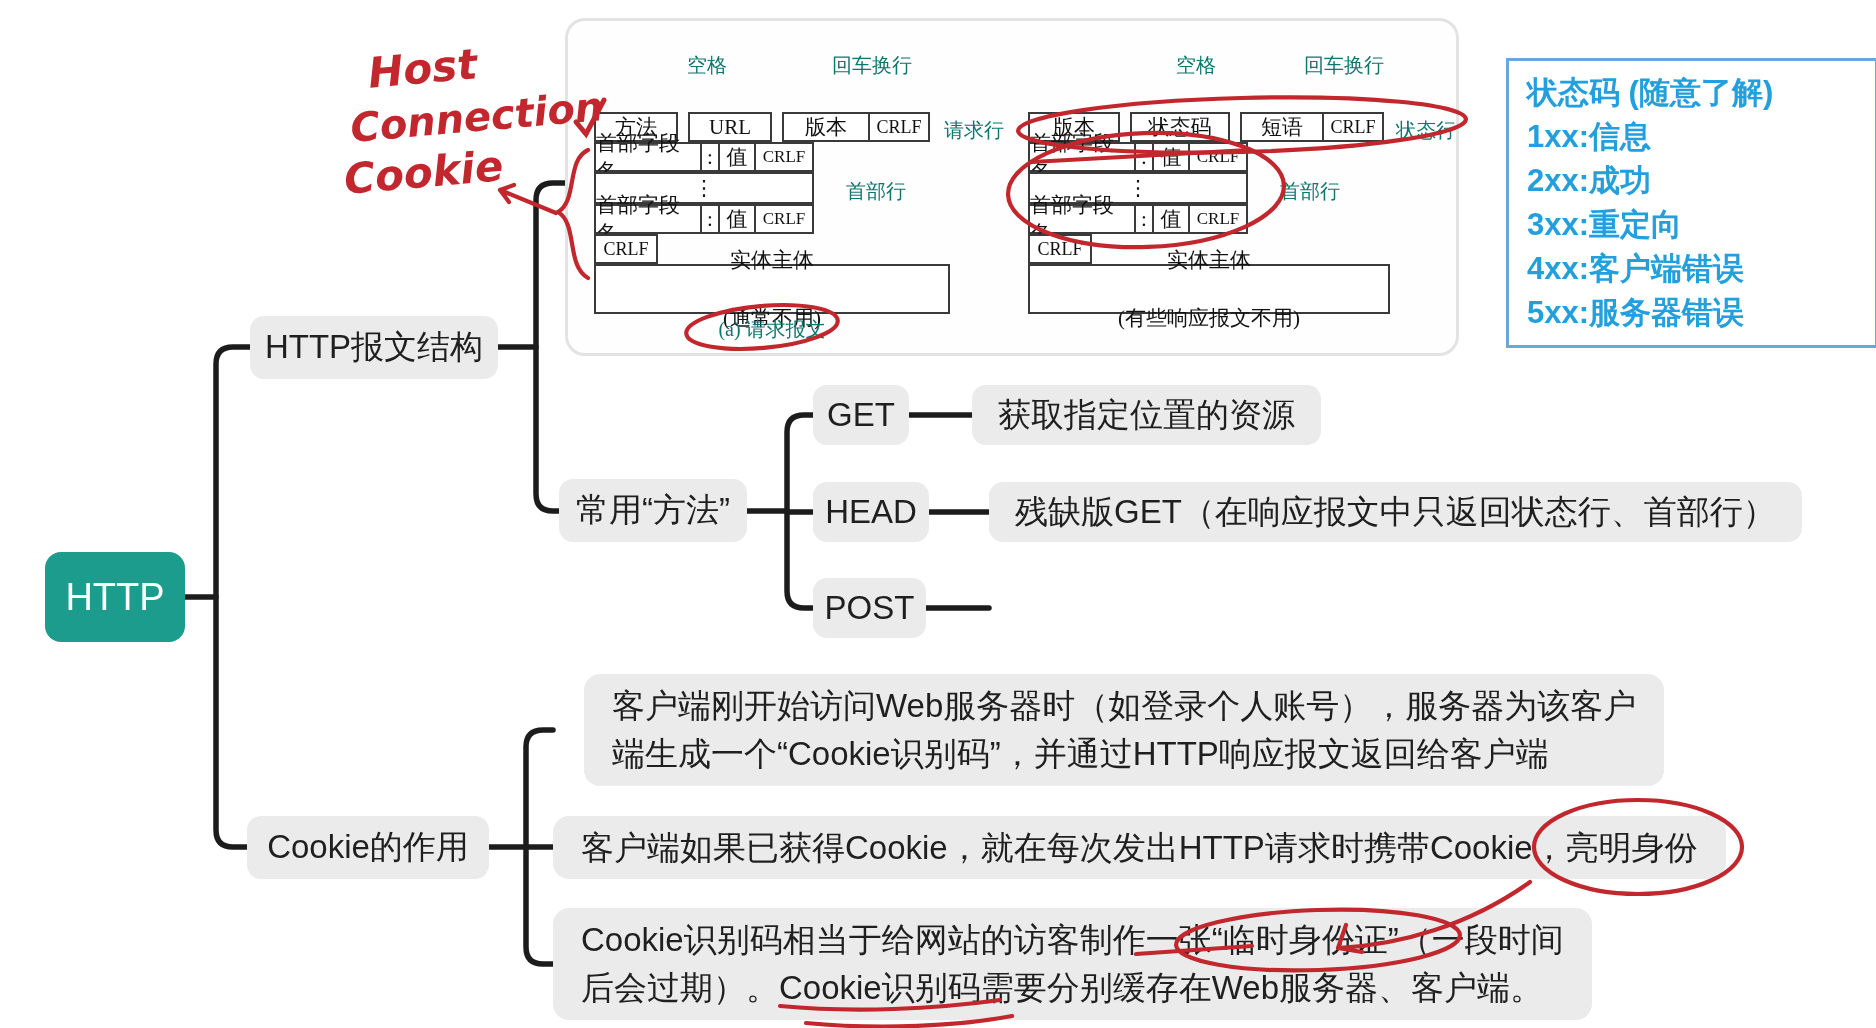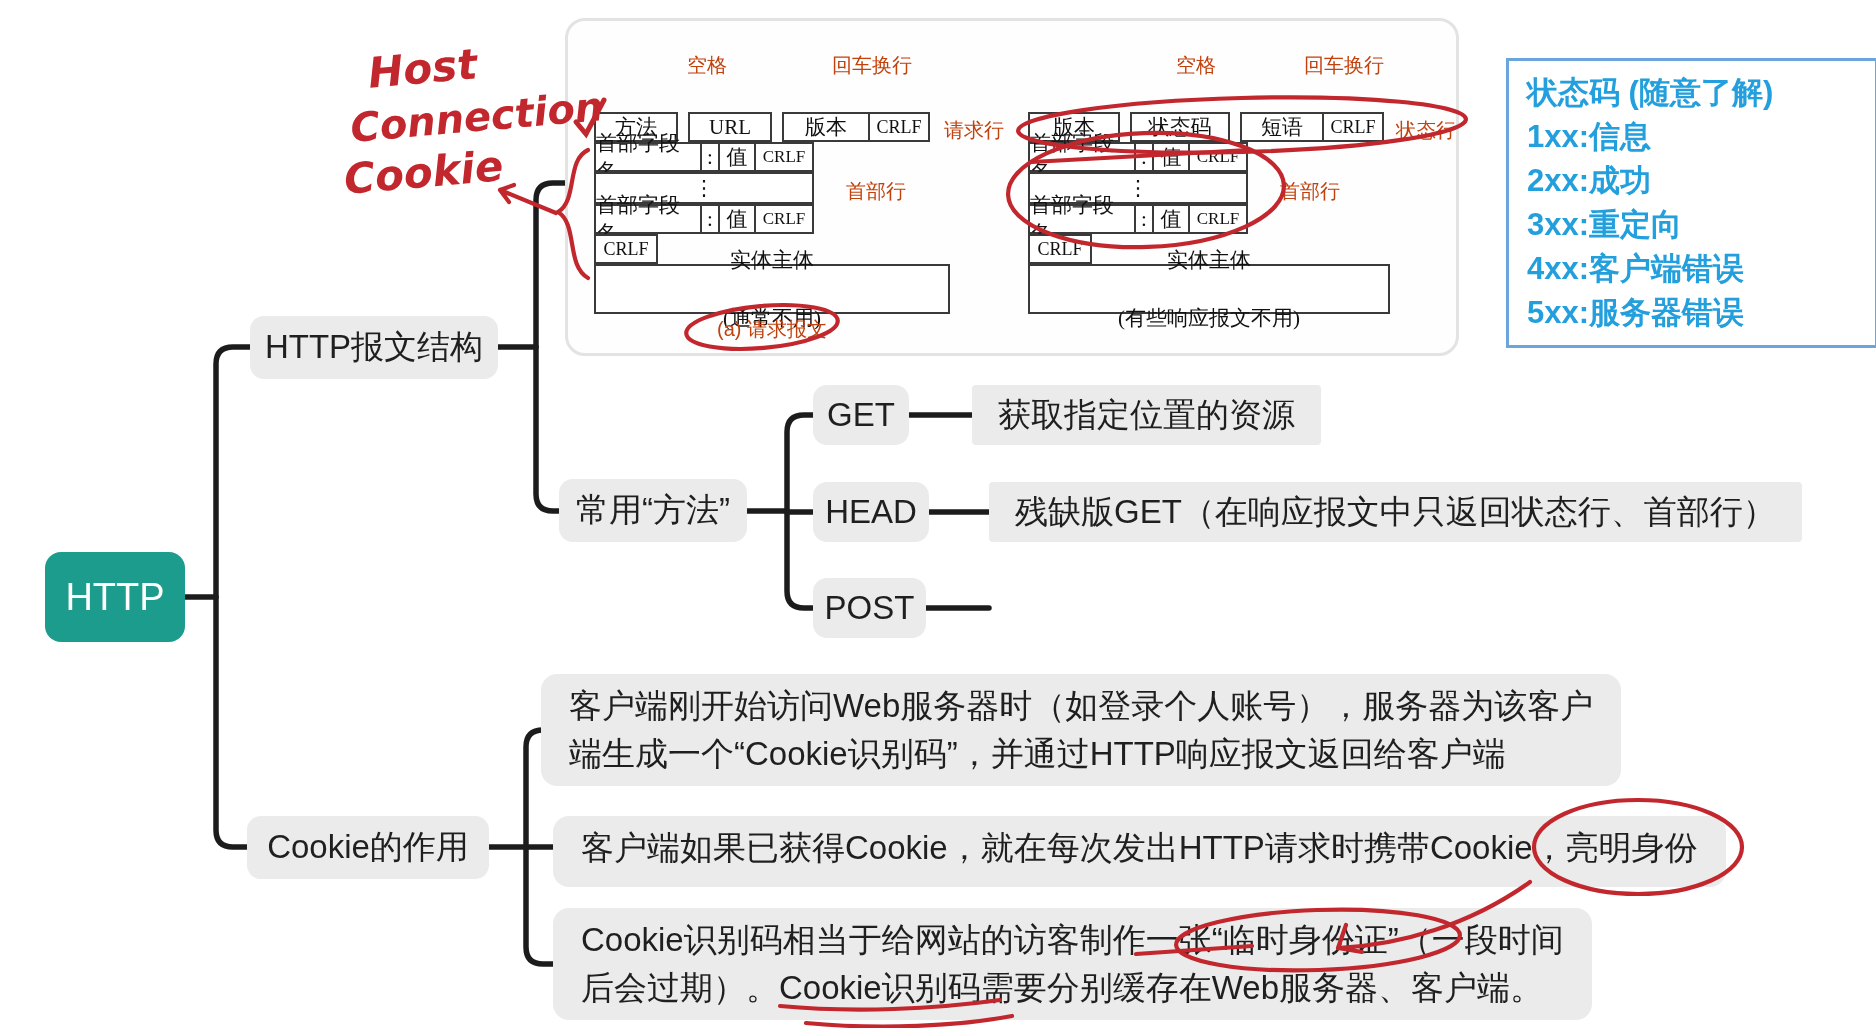--- a/index.html
+++ b/index.html
@@ -3,35 +3,35 @@
 <meta charset="utf-8">
 <style>
   html,body{margin:0;padding:0;background:#fff;}
   #stage{position:relative;width:1876px;height:1028px;background:#ffffff;overflow:hidden;
          font-family:"Liberation Sans",sans-serif;color:#1f1f1f;}
   svg.layer{position:absolute;left:0;top:0;pointer-events:none;}
   
   .node{position:absolute;background:#ebebeb;border-radius:14px;display:flex;align-items:center;
         justify-content:center;font-size:33px;color:#1f1f1f;z-index:3;}
   .root{background:#1b9c8c;color:#fff;font-size:38px;border-radius:16px;}
-  .desc{position:absolute;background:#ebebeb;border-radius:4px;display:flex;align-items:center;
+  .desc{position:absolute;background:#ebebeb;border-radius:14px;display:flex;align-items:center;
         padding:0 26px;font-size:33px;white-space:nowrap;z-index:3;}
   .note{position:absolute;background:#ebebeb;border-radius:16px;padding:8px 28px;font-size:33px;
         line-height:48px;white-space:pre;z-index:3;}
-  .note.center{display:flex;align-items:center;padding-top:0;padding-bottom:8px;}
+  .note.center{display:flex;align-items:center;padding-top:0;padding-bottom:0;}
   
   .panel{position:absolute;left:565px;top:18px;width:888px;height:332px;background:#fefefe;
          border:3px solid #e3e3e3;border-radius:20px;z-index:1;}
   .cell,.hrow{position:absolute;background:#fff;border:2px solid #3a3a3a;box-sizing:border-box;z-index:2;
         font-family:"Liberation Serif",serif;font-size:21px;color:#111;}
   .cell{display:flex;align-items:center;justify-content:center;}
   .hrow{display:flex;align-items:stretch;}
   .hcell{display:flex;align-items:center;justify-content:center;border-left:2px solid #3a3a3a;}
   .hcell:first-child{border-left:none;}
-  .figlbl{position:absolute;font-family:Liberation Sans, sans-serif;font-size:20px;color:#c2410c;
+  .figlbl{position:absolute;font-family:Liberation Serif, serif;font-size:20px;color:#0f766e;
           white-space:nowrap;z-index:2;}
   .figlbl.ctr{text-align:center;}
   .col{flex-direction:column;line-height:24px;gap:34px;}
   
   .statusbox{position:absolute;left:1506px;top:58px;width:330px;border:3px solid #6aa6dc;
              background:#fff;padding:10px 18px;z-index:3;}
   .statusbox div{font-weight:bold;font-size:31px;line-height:44px;color:#229fdc;white-space:nowrap;}
   
   .hand{position:absolute;color:#c1272d;font-style:italic;font-weight:bold;
         font-family:"DejaVu Sans",sans-serif;transform:rotate(-5deg);z-index:5;white-space:nowrap;}
@@ -146,21 +146,21 @@
   <div class="node" style="left:250px;top:316px;width:248px;height:63px;">HTTP报文结构</div>
   <div class="node" style="left:559px;top:479px;width:188px;height:63px;">常用“方法”</div>
   <div class="node" style="left:247px;top:816px;width:242px;height:63px;">Cookie的作用</div>
 
   <div class="node" style="left:813px;top:385px;width:96px;height:60px;">GET</div>
   <div class="desc" style="left:972px;top:385px;height:60px;">获取指定位置的资源</div>
   <div class="node" style="left:813px;top:482px;width:116px;height:60px;">HEAD</div>
   <div class="desc" style="left:989px;top:482px;height:60px;">残缺版GET（在响应报文中只返回状态行、首部行）</div>
   <div class="node" style="left:813px;top:578px;width:113px;height:60px;">POST</div>
 
-  <div class="note" style="left:541px;top:674px;height:96px;">客户端刚开始访问Web服务器时（如登录个人账号），服务器为该客户
+  <div class="note" style="left:584px;top:674px;height:96px;">客户端刚开始访问Web服务器时（如登录个人账号），服务器为该客户
 端生成一个“Cookie识别码”，并通过HTTP响应报文返回给客户端</div>
   <div class="note center" style="left:553px;top:816px;height:63px;">客户端如果已获得Cookie，就在每次发出HTTP请求时携带Cookie，亮明身份</div>
   <div class="note" style="left:553px;top:908px;height:96px;">Cookie识别码相当于给网站的访客制作一张“临时身份证”（一段时间
 后会过期）。Cookie识别码需要分别缓存在Web服务器、客户端。</div>
 
   <div class="hand" style="left:368px;top:44px;font-size:42px;">Host</div>
   <div class="hand" style="left:350px;top:94px;font-size:40px;">Connection</div>
   <div class="hand" style="left:344px;top:148px;font-size:42px;">Cookie</div>
 
   <svg class="layer" width="1876" height="1028" style="z-index:6;">

